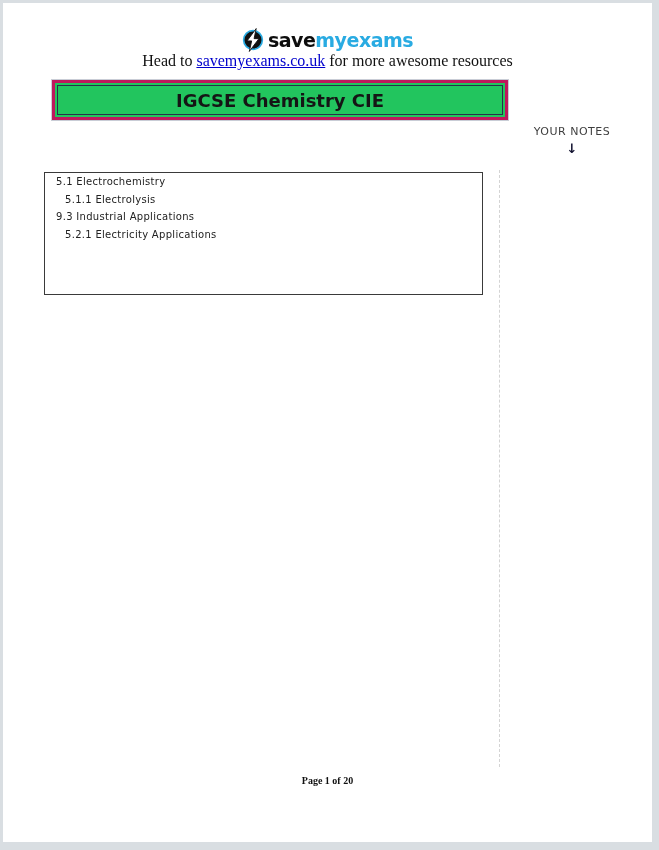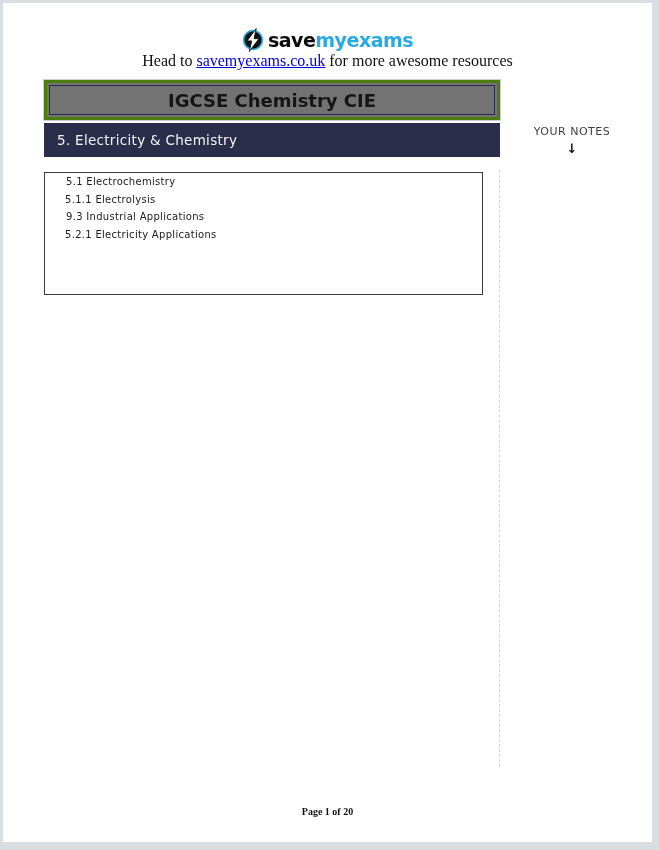--- a/index.html
+++ b/index.html
@@ -30,24 +30,24 @@
     position:absolute;top:49px;left:0;width:100%;
     text-align:center;
     font-family:"Liberation Serif",serif;
     font-size:16px;color:#111;
   }
   .tagline a, .footer-copy a{
     color:#0000cc;text-decoration:underline;cursor:pointer;
   }
   
   .title-box{
-    position:absolute;left:41px;top:77px;width:450px;height:34px;
-    border:3px solid #4d7c0f;
+    position:absolute;left:49px;top:77px;width:450px;height:34px;
+    border:3px solid #be185d;
     box-shadow:0 0 0 1px #c9cdd6;
-    background:#737373;
+    background:#22c55e;
   }
   .title-box-inner{
     position:absolute;left:2px;top:2px;right:2px;bottom:2px;
     border:1px solid #2b2e4a;
     display:flex;align-items:center;justify-content:center;
   }
   .course-title{
     font-size:18px;font-weight:bold;color:#151515;white-space:nowrap;
   }
   .banner{
@@ -77,32 +77,31 @@
   }
   .contents-heading{
     font-size:11.5px;font-weight:bold;color:#1c1c1c;
     letter-spacing:0.2px;
     margin:10px 0 5px 11px;
   }
   .toc-item{
     font-size:10px;color:#222;letter-spacing:0.3px;
     line-height:17.5px;white-space:nowrap;cursor:pointer;
   }
-  .toc-item.level-1{margin-left:21px;}
+  .toc-item.level-1{margin-left:11px;}
   .toc-item.level-2{margin-left:20px;}
   
   .dashed-divider{
     position:absolute;left:496px;top:167px;height:597px;width:0;
     border-left:1px dashed #d4d4d4;
   }
   
   .footer{
     position:absolute;left:0;top:772px;width:100%;text-align:center;
     font-family:"Liberation Serif",serif;
-    margin-top:31px;
   }
   .footer-page{
     font-size:10px;font-weight:bold;color:#111;
   }
   .footer-copy{
     font-size:9.5px;color:#111;margin-top:1px;white-space:nowrap;
   }
 </style>
 </head>
 <body>
@@ -118,23 +117,20 @@
   </div>
 
   <div class="tagline"><span>Head to </span><a>savemyexams.co.uk</a><span> for more awesome resources</span></div>
 
   <div class="title-box">
     <div class="title-box-inner">
       <span class="course-title">IGCSE Chemistry CIE</span>
     </div>
   </div>
 
-  <div class="banner">
-    <span class="chapter-title">5. Electricity &amp; Chemistry</span>
-  </div>
 
   <div class="your-notes">
     <div class="your-notes-label">YOUR NOTES</div>
     <div class="your-notes-arrow">↓</div>
   </div>
 
   <div class="contents-box">
     <div class="toc-item level-1">5.1 Electrochemistry</div>
     <div class="toc-item level-2">5.1.1 Electrolysis</div>
     <div class="toc-item level-1">9.3 Industrial Applications</div>

